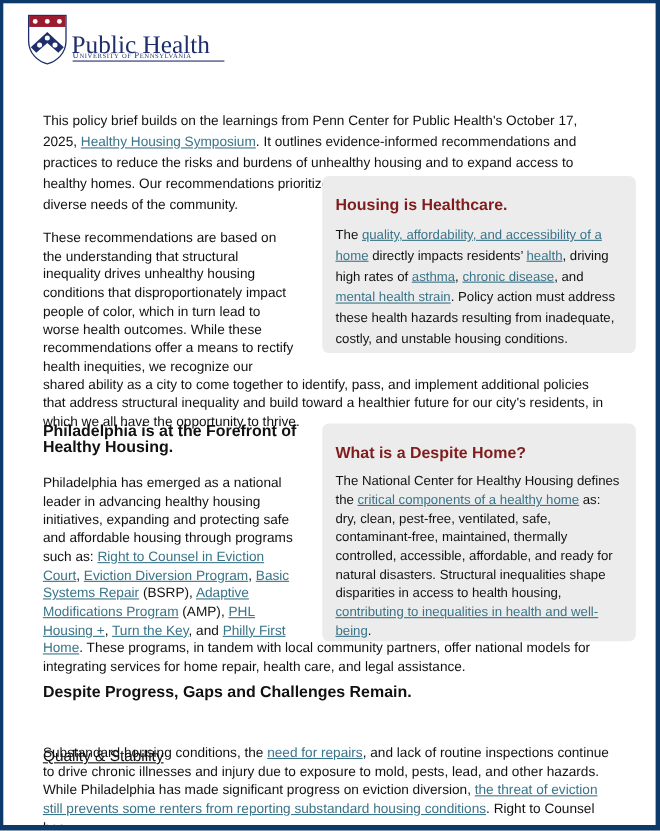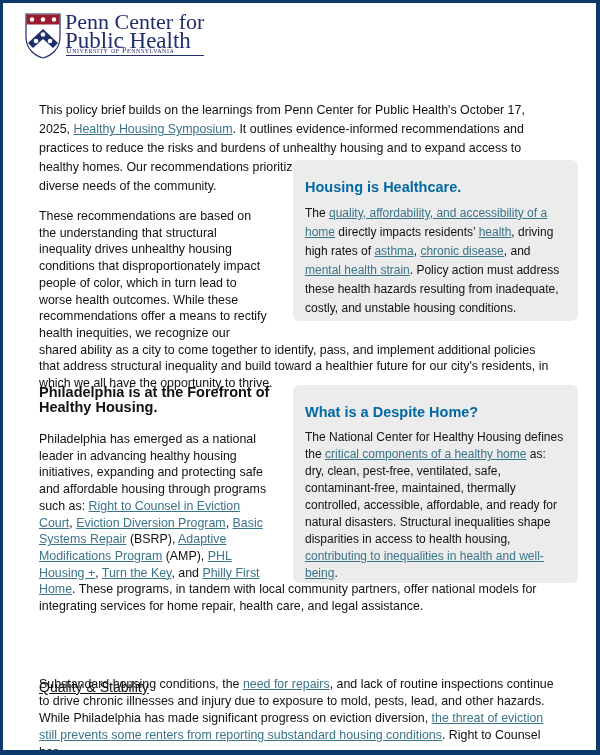--- a/index.html
+++ b/index.html
@@ -9,42 +9,41 @@
   .shield { position:absolute; left:2px; top:4px; width:36px; height:46px; }
   .logo-line1 { position:absolute; left:42px; top:2px; font-family:"Liberation Serif", serif; font-size:22px; color:#1f2f6b; line-height:22px; white-space:nowrap; }
   .logo-line2 { position:absolute; left:42px; top:20px; font-family:"Liberation Serif", serif; font-size:23px; color:#1f2f6b; line-height:24px; white-space:nowrap; }
   .logo-rule { position:absolute; left:43px; top:46px; width:138px; height:1px; background:#1f2f6b; }
   .logo-line3 { position:absolute; left:43px; top:37px; font-family:"Liberation Serif", serif; font-size:8px; color:#1f2f6b; letter-spacing:0.5px; white-space:nowrap; font-variant:small-caps; }
   .title { position:absolute; left:0; top:68px; width:593px; text-align:center; font-size:17px; font-weight:bold; color:#111; }
   .txt { position:absolute; font-size:12.4px; line-height:19px; color:#111; }
   a, .lnk { color:#3a7489; text-decoration:underline; }
   .h2 { position:absolute; font-size:14.5px; font-weight:bold; color:#111; line-height:15px; }
   .callout { position:absolute; background:#ececec; border-radius:6px; }
-  .callout .ch { position:absolute; left:12px; font-size:14.5px; font-weight:bold; color:#0369a1; }
+  .callout .ch { position:absolute; left:12px; font-size:14.5px; font-weight:bold; color:#7f1d1d; }
   .callout .cb { position:absolute; left:12px; right:10px; font-size:12px; line-height:19px; color:#111; }
   .qs { position:absolute; left:36px; top:676px; font-size:14px; color:#111; text-decoration:underline; }
 </style>
 </head>
 <body>
 
 <div class="page">
 
   <div class="logo">
     <svg class="shield" viewBox="0 0 36 46">
       <path d="M1 1 H35 V24 C35 36 26 43 18 45 C10 43 1 36 1 24 Z" fill="#fff" stroke="#1f2f6b" stroke-width="1.2"></path>
       <rect x="1.5" y="1.5" width="33" height="10" fill="#9b1c2c"></rect>
       <circle cx="7" cy="6.5" r="2.2" fill="#fff"></circle>
         <circle cx="18" cy="6.5" r="2.2" fill="#fff"></circle>
         <circle cx="29" cy="6.5" r="2.2" fill="#fff"></circle>
       <path d="M3 30 L18 16 L33 30 L28 35 L18 26 L8 35 Z" fill="#1f2f6b"></path>
       <circle cx="18" cy="21.5" r="2.3" fill="#fff"></circle>
         <circle cx="11" cy="28" r="2.3" fill="#fff"></circle>
         <circle cx="25" cy="28" r="2.3" fill="#fff"></circle>
     </svg>
-    <div class="logo-line1">Penn Center for</div>
     <div class="logo-line2">Public Health</div>
     <div class="logo-rule"></div>
     <div class="logo-line3">University of Pennsylvania</div>
   </div>
 
 
   <div class="txt" style="left:36px; top:98px; width:520px;">
     <span>This policy brief builds on the learnings from Penn Center for Public Health's October 17, 2025, </span><a class="lnk">Healthy Housing Symposium</a><span>. It outlines evidence-informed recommendations and practices to reduce the risks and burdens of unhealthy housing and to expand access to healthy homes. Our recommendations prioritize proactive, proven initiatives that support the diverse needs of the community.</span>
   </div>
 
@@ -67,19 +66,20 @@
     <span>Philadelphia has emerged as a national leader in advancing healthy housing initiatives, expanding and protecting safe and affordable housing through programs such as: </span><a class="lnk">Right to Counsel in Eviction Court</a><span>, </span><a class="lnk">Eviction Diversion Program</a><span>, </span><a class="lnk">Basic Systems Repair</a><span> (BSRP), </span><a class="lnk">Adaptive Modifications Program</a><span> (AMP), </span><a class="lnk">PHL Housing +</a><span>, </span><a class="lnk">Turn the Key</a><span>, and </span><a class="lnk">Philly First Home</a><span>. These programs, in tandem with local community partners, offer national models for integrating services for home repair, health care, and legal assistance.</span>
   </div>
 
   <div class="callout" style="left:290px; top:382px; width:285px; height:198px;">
     <div class="ch" style="top:19px;">What is a Despite Home?</div>
     <div class="cb" style="top:44px; line-height:17px;">
       <span>The National Center for Healthy Housing defines the </span><a class="lnk">critical components of a healthy home</a><span> as: dry, clean, pest-free, ventilated, safe, contaminant-free, maintained, thermally controlled, accessible, affordable, and ready for natural disasters. Structural inequalities shape disparities in access to health housing, </span><a class="lnk">contributing to inequalities in health and well-being</a><span>.</span>
     </div>
   </div>
 
+  <div class="h2" style="left:36px; top:620px;">Despite Progress, Gaps and Challenges Remain.</div>
   <div class="qs">Quality &amp; Stability</div>
 
   <div class="txt" style="left:36px; top:673px; width:520px; line-height:17px;">
     <span>Substandard housing conditions, the </span><a class="lnk">need for repairs</a><span>, and lack of routine inspections continue to drive chronic illnesses and injury due to exposure to mold, pests, lead, and other hazards. While Philadelphia has made significant progress on eviction diversion, </span><a class="lnk">the threat of eviction still prevents some renters from reporting substandard housing conditions</a><span>. Right to Counsel has</span>
   </div>
 
 </div>
 
 </body></html>

